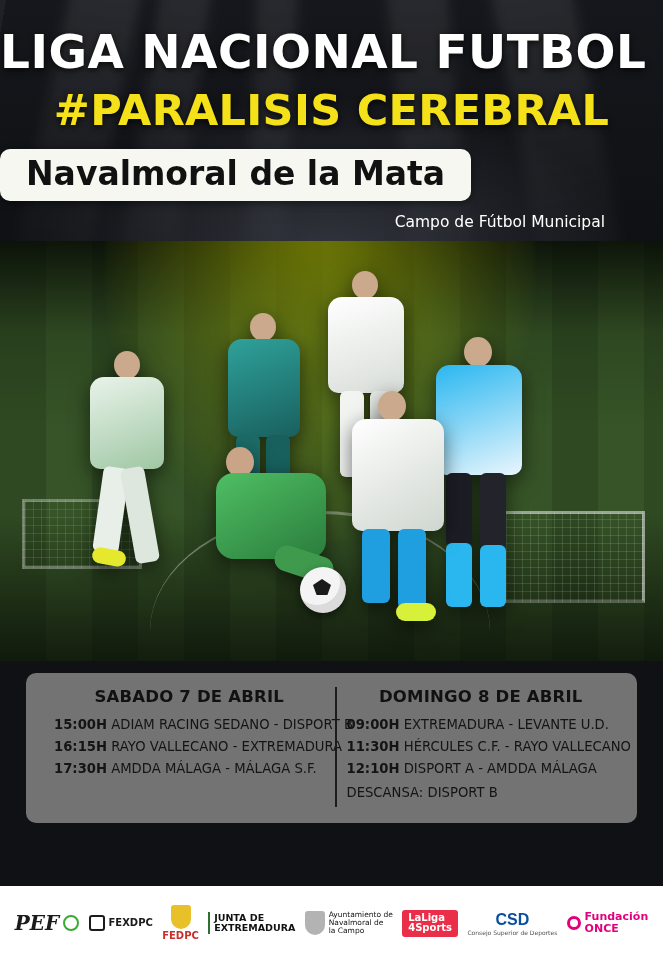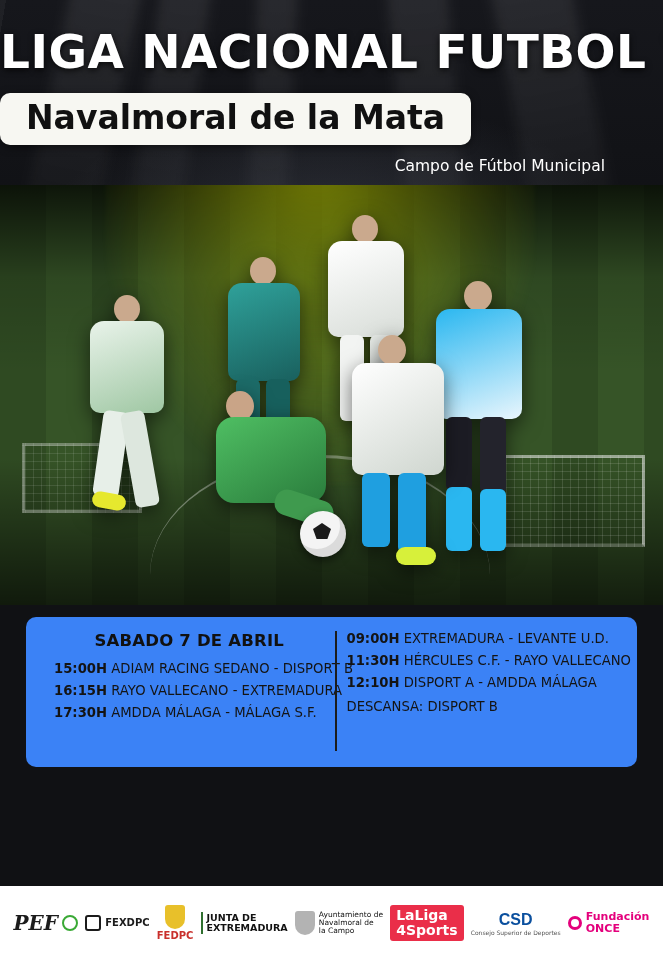--- a/index.html
+++ b/index.html
@@ -130,21 +130,21 @@
   }
   .ball:after{
     content:""; position:absolute; left:13px; top:12px; width:18px; height:16px;
     background:#1b1b1b; clip-path: polygon(50% 0%, 100% 38%, 80% 100%, 20% 100%, 0% 38%);
   }
 
   
   .schedule {
     position: relative;
     margin: 12px 26px 0 26px;
-    background: #3b82f6;
+    background: #737373;
     border-radius: 10px;
     padding: 14px 12px 16px 18px;
     display: flex;
     min-height: 150px;
   }
   .col { width: 50%; padding: 0 10px; }
   .col + .col { border-left: 2px solid #1c1c1c; }
   .day-title {
     text-align:center;
     font-size: 16.5px;
@@ -176,41 +176,42 @@
     background:#ffffff;
     display:flex; align-items:center; justify-content:space-around;
     padding: 0 10px;
   }
   .logo { display:flex; align-items:center; gap:4px; }
   .logo-txt { font-size: 10px; font-weight:bold; color:#1b1b1b; line-height:1.05; font-family:"DejaVu Sans", sans-serif;}
   .pef { font-size: 20px; font-weight: bold; color:#1b1b1b; font-style: italic; font-family:"DejaVu Serif", serif;}
   .circ { width:16px;height:16px;border-radius:50%;border:2px solid #3aa935; }
   .sq { width:16px;height:16px;border:2px solid #1b1b1b; border-radius:3px;}
   .shield { width:20px;height:24px;background:#e8c02a; border-radius:3px 3px 10px 10px; }
-  .laliga { background:#ea2e49; color:#fff; font-size:14px; font-weight:bold; border-radius:3px; padding:3px 6px; font-family:"DejaVu Sans", sans-serif;}
+  .laliga { background:#ea2e49; color:#fff; font-size:10px; font-weight:bold; border-radius:3px; padding:3px 6px; font-family:"DejaVu Sans", sans-serif;}
   .csd { font-size:16px; font-weight:bold; color:#0a4f9e; font-family:Liberation Sans, sans-serif;}
   .once { font-size:11px; font-weight:bold; color:#e4007c; font-family:"DejaVu Sans", sans-serif;}
   .junta { font-size:9.5px; font-weight:bold; color:#111; line-height:1.1; font-family:"DejaVu Sans", sans-serif;}
   .vbar { width:2px; height:22px; background:#2f6f2f; }
 </style>
 </head>
 <body>
 
 <div class="poster">
 
   <div class="rays">
     <div class="ray" style="left:40px;  transform: rotate(12deg);"></div>
     <div class="ray" style="left:140px; transform: rotate(8deg); width:50px;"></div>
     <div class="ray" style="left:250px; transform: rotate(3deg); width:40px;"></div>
     <div class="ray" style="left:400px; transform: rotate(-5deg); width:60px;"></div>
     <div class="ray" style="left:520px; transform: rotate(-11deg); width:80px;"></div>
   </div>
 
   <div class="header">
     <div class="title1">LIGA NACIONAL FUTBOL 7</div>
+    <div class="title2">#PARALISIS CEREBRAL</div>
     <div class="city-wrap">
       <div class="city">Navalmoral de la Mata</div>
     </div>
     <div class="venue">Campo de Fútbol Municipal</div>
   </div>
 
   <div class="photo">
     <div class="pitch"></div>
     <div class="spotlight"></div>
     <div class="goal"></div>
@@ -279,20 +280,21 @@
         <span>RAYO VALLECANO - EXTREMADURA</span>
       </div>
       <div class="match">
         <span class="time">17:30H</span>
         <span>AMDDA MÁLAGA - MÁLAGA S.F.</span>
       </div>
 
     </div>
 
     <div class="col">
+      <div class="day-title">DOMINGO 8 DE ABRIL</div>
 
       <div class="match">
         <span class="time">09:00H</span>
         <span>EXTREMADURA - LEVANTE U.D.</span>
       </div>
       <div class="match">
         <span class="time">11:30H</span>
         <span>HÉRCULES C.F. - RAYO VALLECANO</span>
       </div>
       <div class="match">

